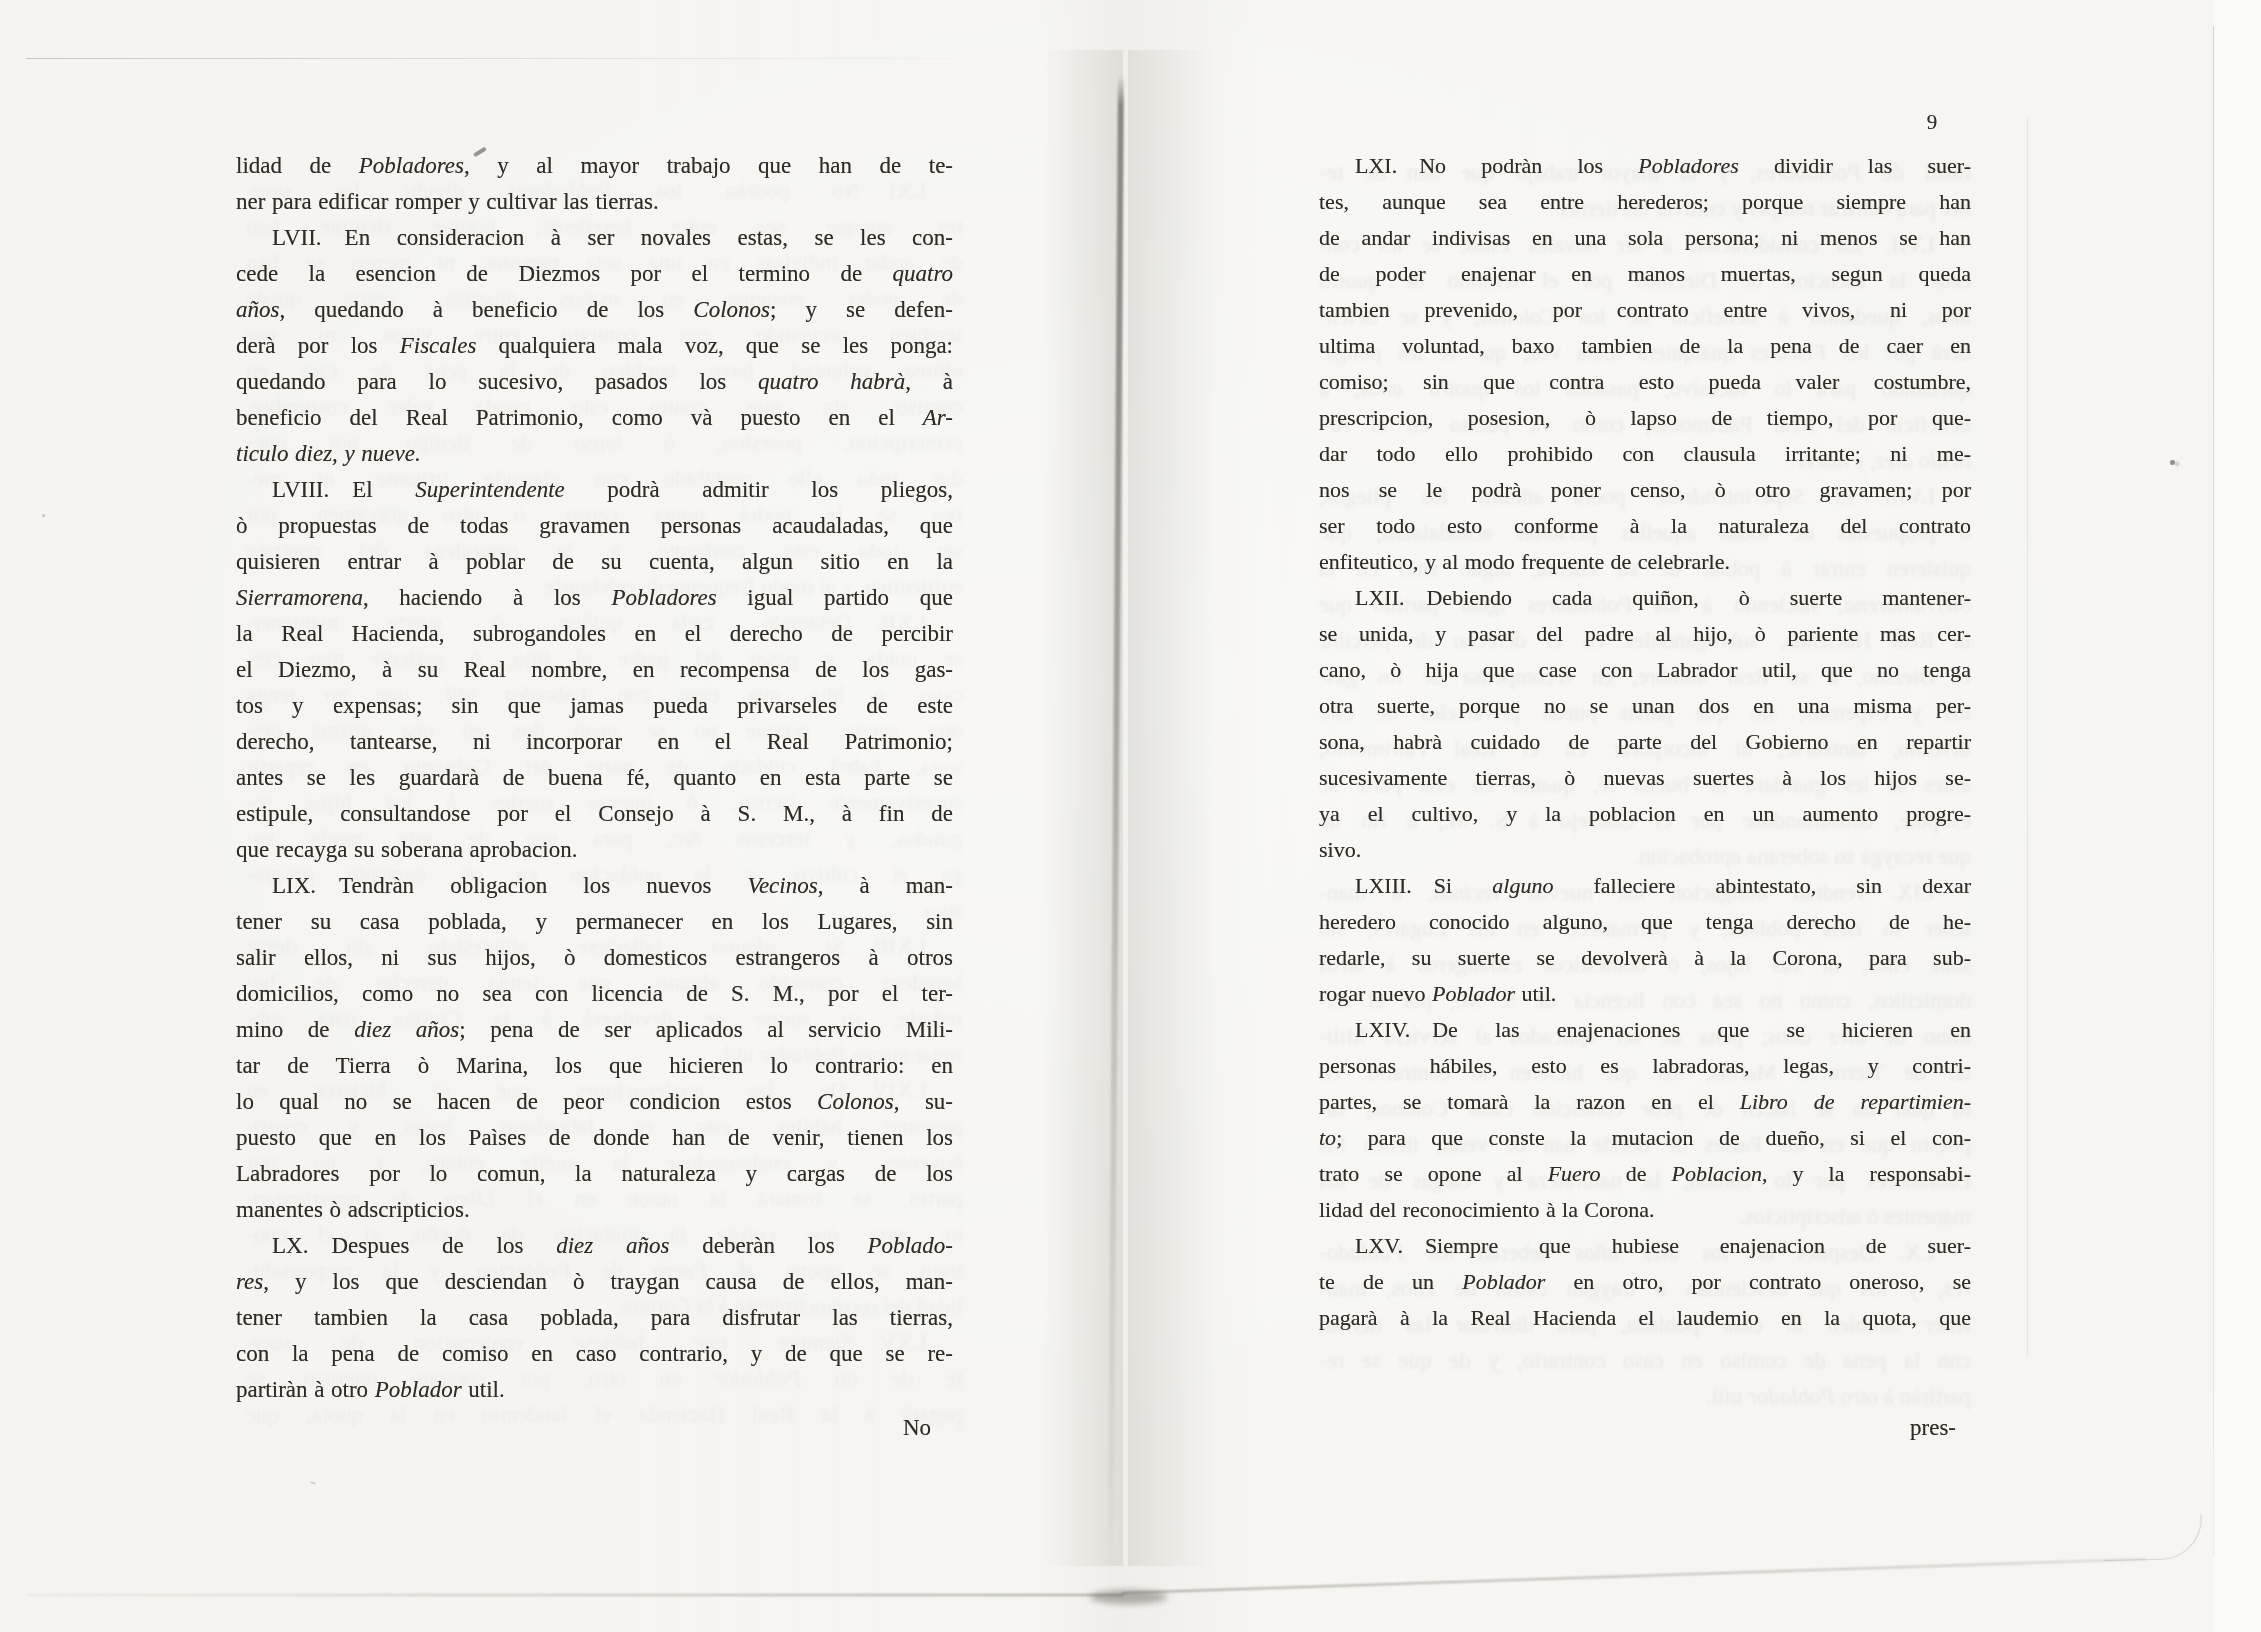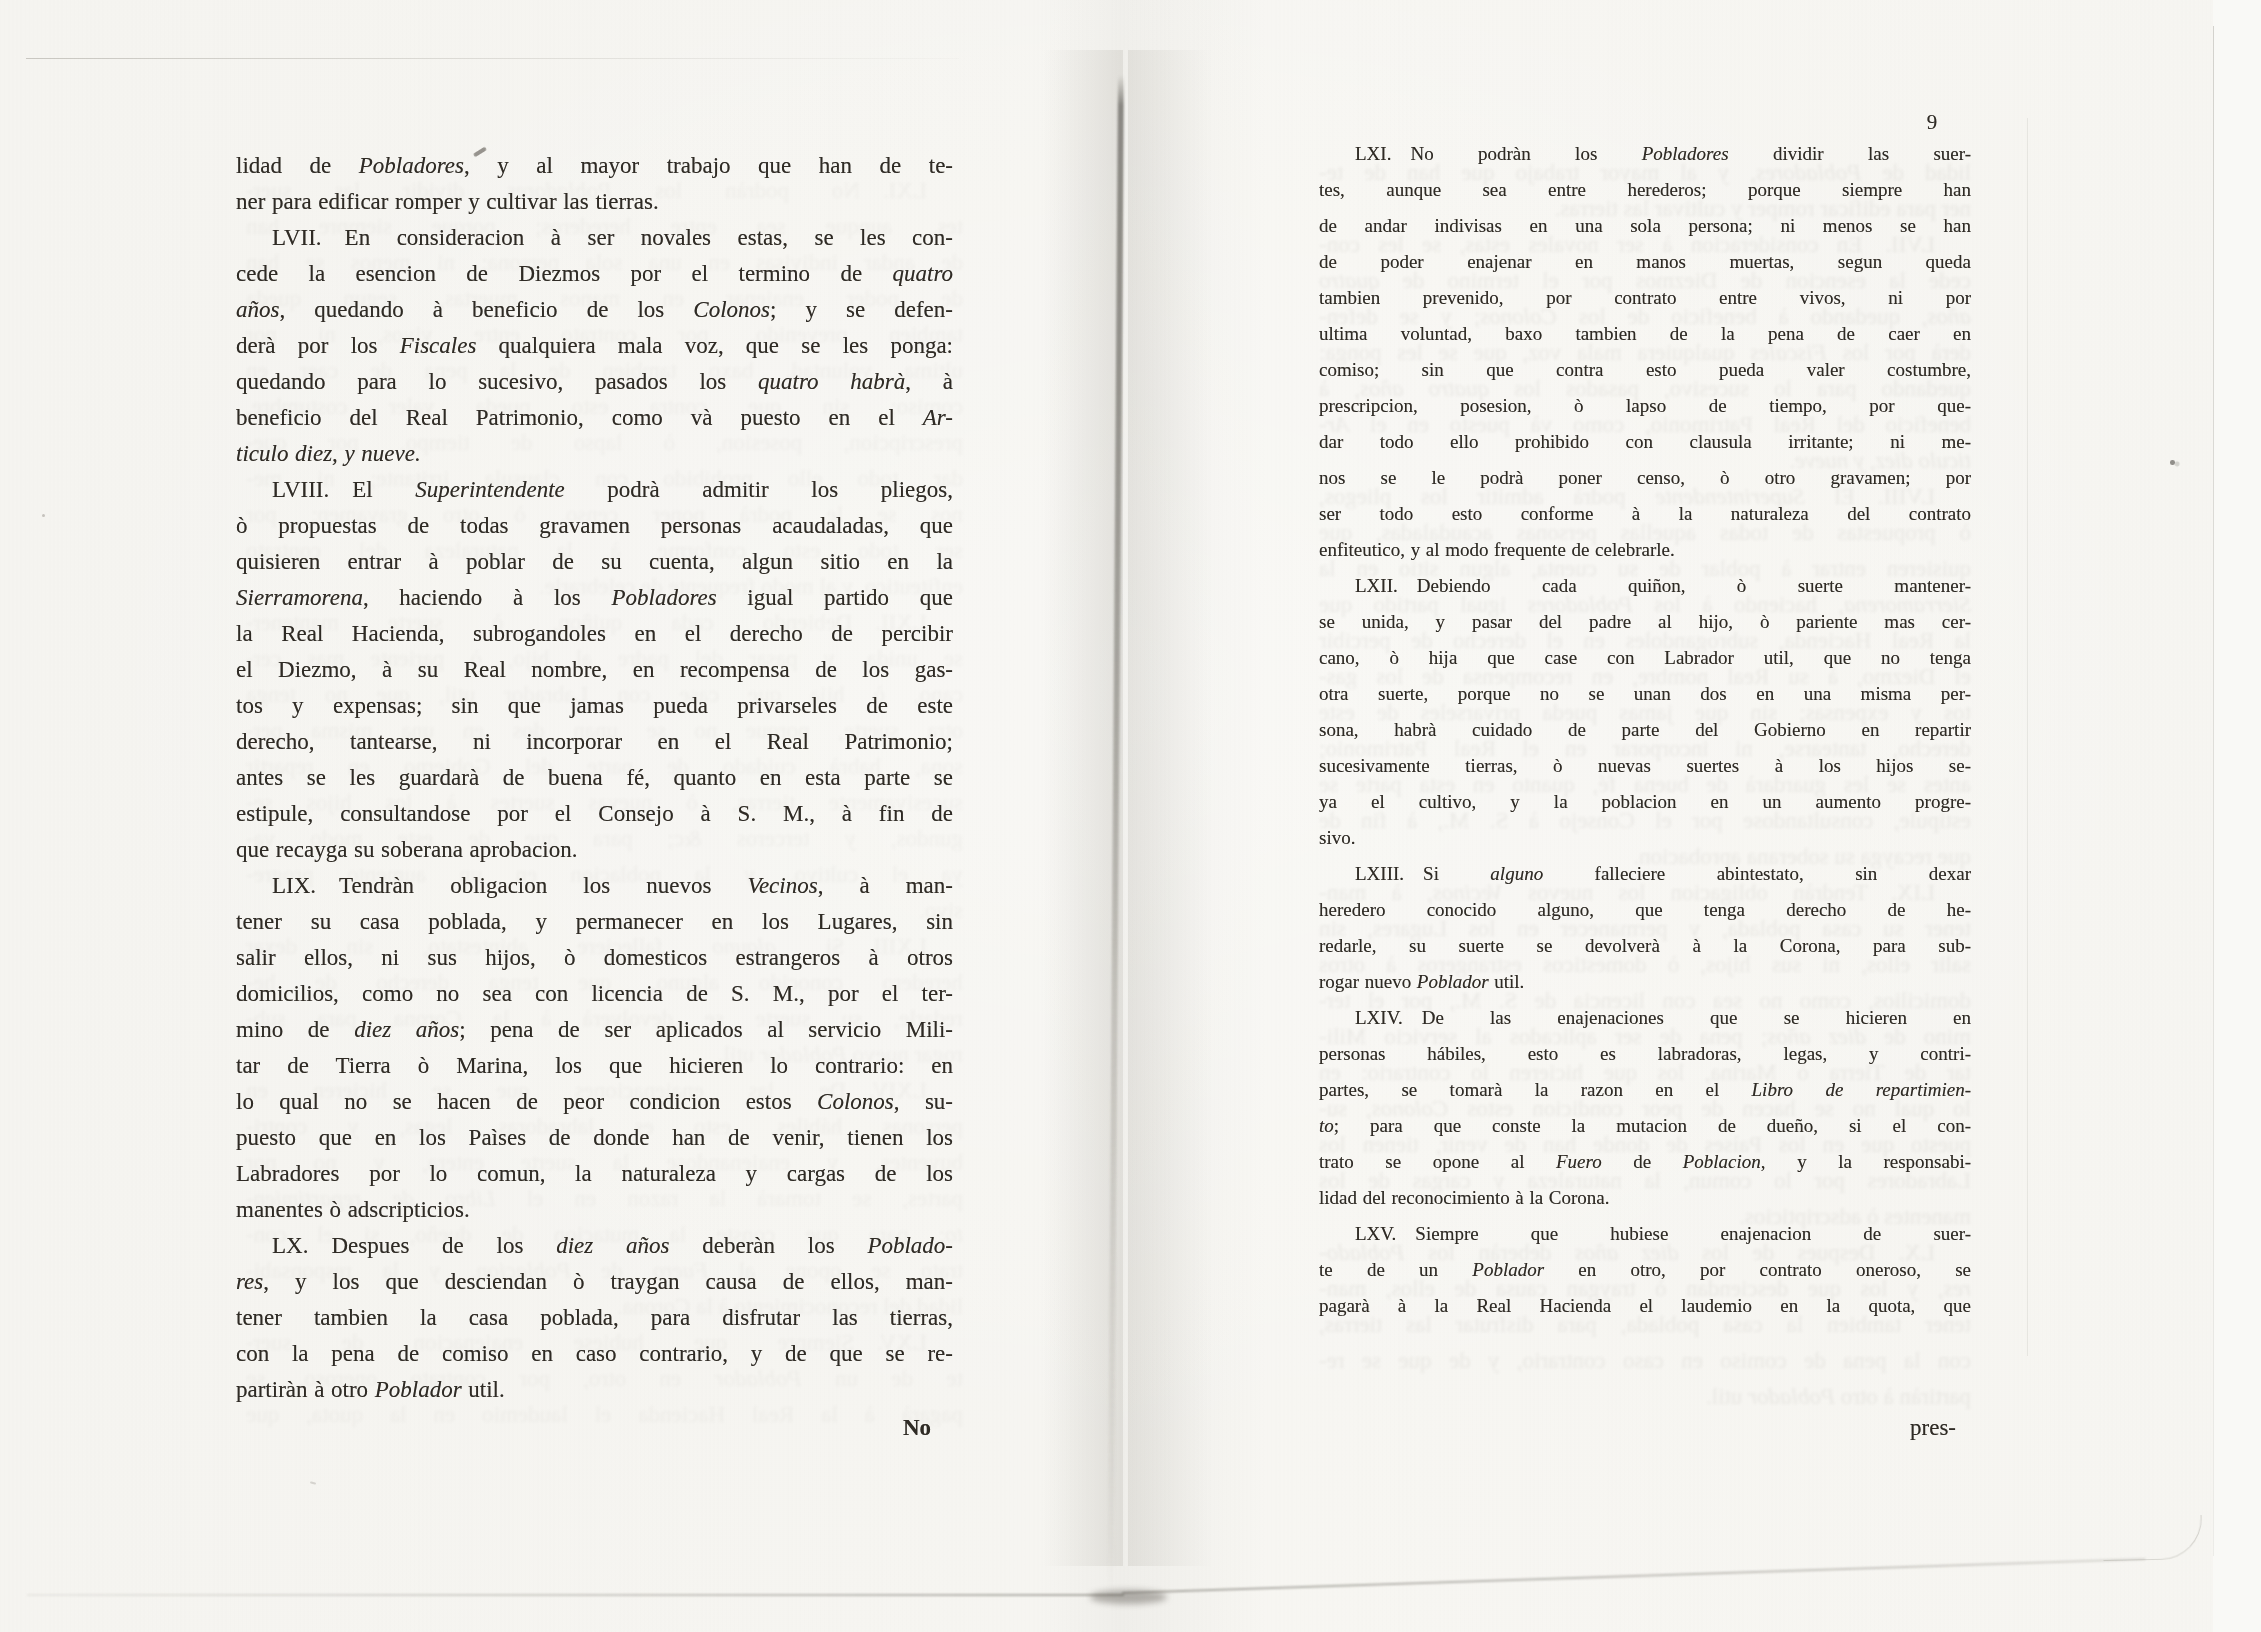--- a/index.html
+++ b/index.html
@@ -19,24 +19,24 @@
     background:repeating-linear-gradient(90deg, rgba(0,0,0,.012) 0 1.4px, rgba(0,0,0,0) 1.4px 4.1px);
   }
   
   .textcol{position:absolute;}
   .line{height:36px;line-height:36px;text-align:justify;text-align-last:justify;overflow:hidden;
     text-shadow:0 0 0.5px rgba(47,43,37,.45);}
   .line.pstart{padding-left:36px;}
   .line.pend{text-align-last:left;}
   .it{font-style:italic;}
   #text-left{left:236px;top:148px;width:717px;font-size:23px;word-spacing:0.9px;}
-  #text-right{left:1319px;top:136px;width:652px;font-size:19px;word-spacing:0.9px;}
+  #text-right{left:1319px;top:148px;width:652px;font-size:22px;word-spacing:0.9px;}
   .catchword{position:absolute;font-size:23px;line-height:27px;text-align:right;
     text-shadow:0 0 0.5px rgba(47,43,37,.45);}
-  #catch-left{left:246px;top:1414px;width:685px;font-weight:bold;}
+  #catch-left{left:246px;top:1414px;width:685px;}
   #catch-right{left:1319px;top:1414px;width:637px;font-size:23px;}
   .pagenum{position:absolute;left:1909px;top:110px;width:46px;text-align:center;
     font-size:21px;line-height:25.5px;text-shadow:0 0 0.5px rgba(47,43,37,.4);}
   
   .ghost{position:absolute;transform:scaleX(-1);filter:blur(1.4px);color:#6b665d;pointer-events:none;}
   #ghost-left{left:246px;top:173px;width:717px;font-size:23px;opacity:.05;}
   #ghost-right{left:1319px;top:155px;width:652px;font-size:23px;opacity:.085;}
   
   .gutter-shade-l{position:absolute;left:1043px;top:50px;width:80px;height:1516px;
     background:linear-gradient(to right, rgba(170,166,156,0), rgba(160,156,146,.20));}

